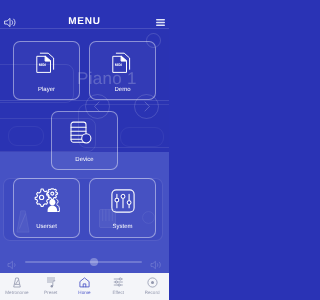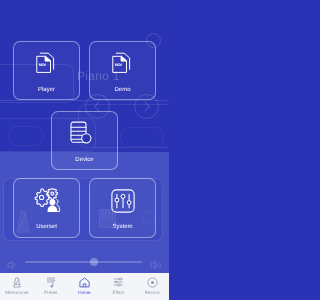--- a/index.html
+++ b/index.html
@@ -11,21 +11,21 @@
   
   .bg{position:absolute;left:0;top:0;width:169px;height:300px;background:#2a33b3;}
   .bg-upper{position:absolute;left:0;top:29px;width:169px;height:123px;background:#2a33b3;}
   .bg-lower{position:absolute;left:0;top:152px;width:169px;height:98px;background:#4652c4;}
   .bg-card{position:absolute;left:3px;top:178px;width:160px;height:63px;background:#3e4ac0;border-radius:7px;
            border:1px solid rgba(255,255,255,.11);box-sizing:border-box;}
   .bg-volbar{position:absolute;left:0;top:250px;width:169px;height:23px;background:#4652c4;}
 
   .bgline{position:absolute;border:1px solid rgba(255,255,255,.09);border-radius:8px;}
   .bgcirc{position:absolute;border:1px solid rgba(255,255,255,.15);border-radius:50%;}
-  .bgtext{position:absolute;color:rgba(255,255,255,.22);font-size:12px;letter-spacing:.3px;}
+  .bgtext{position:absolute;color:rgba(255,255,255,.22);font-size:17px;letter-spacing:.3px;}
   .bgglyph{position:absolute;}
   .bghline{position:absolute;height:1px;background:rgba(255,255,255,.12);}
   .bgpill{position:absolute;border:1px solid rgba(255,255,255,.055);border-radius:9px;}
   .bg-slider-track{position:absolute;left:25px;top:261px;width:117px;height:2.4px;border-radius:2px;
                    background:rgba(255,255,255,.22);}
   .bg-slider-thumb{position:absolute;left:90px;top:258px;width:8px;height:8px;border-radius:50%;
                    background:rgba(255,255,255,.30);}
 
   
   .header{position:absolute;left:0;top:0;width:169px;height:29px;background:#2a33b5;z-index:8;}
@@ -108,20 +108,38 @@
     <div class="bg-slider-thumb"></div>
     <div class="bgglyph" style="left:150px;top:257px">
       <svg width="12" height="10" viewBox="0 0 12 10" fill="none" stroke="rgba(255,255,255,.20)" stroke-width="0.9" stroke-linejoin="round">
         <path d="M1 3.6h1.9L5.4 1.3v7.4L2.9 6.4H1z"></path>
         <path d="M7.2 3.3c.8.8.8 2.6 0 3.4"></path>
         <path d="M9.2 1.9c1.5 1.5 1.5 4.3 0 5.8"></path>
       </svg>
     </div>
   </div>
 
+  <div class="header">
+    <div class="hdr-line"></div>
+    <div class="h-vol">
+      <svg width="13" height="11" viewBox="0 0 13 11" fill="none" stroke="#dfe2f6" stroke-width="0.9" stroke-linejoin="round" stroke-linecap="round">
+        <path d="M1 4h2.1L6 1.4v8.2L3.1 7H1z"></path>
+        <path d="M8 3.6c.9.9.9 3 0 3.9"></path>
+        <path d="M9.8 2.1c1.7 1.7 1.7 5 0 6.7"></path>
+      </svg>
+    </div>
+    <div class="h-title">MENU</div>
+    <div class="h-menu">
+      <svg width="9" height="7" viewBox="0 0 9 7">
+        <rect x="0" y="0" width="9" height="1.5" rx="0.7" fill="#dfe3f7"></rect>
+        <rect x="0" y="2.75" width="9" height="1.5" rx="0.7" fill="#dfe3f7"></rect>
+        <rect x="0" y="5.5" width="9" height="1.5" rx="0.7" fill="#dfe3f7"></rect>
+      </svg>
+    </div>
+  </div>
 
   <div class="tile" style="left:13px;top:41px;width:65px;height:57px">
     <div class="ico" style="left:22px;top:10px">
       <svg width="19" height="21" viewBox="0 0 19 21" fill="none" stroke="#ffffff" stroke-width="1" stroke-linejoin="round" stroke-linecap="round">
         <path d="M4.3 1.2h7.9L17.6 6v11.3"></path>
         <path d="M1.2 4.3h7.9L14.5 9.1v11.3H1.2z"></path>
         <path d="M9.1 4.3v4.8h5.4z" fill="#ffffff"></path>
         <text x="2.7" y="14.4" font-size="3.5" fill="#ffffff" stroke="none" font-family="Liberation Sans, sans-serif" font-weight="bold">MIDI</text>
       </svg>
     </div>

